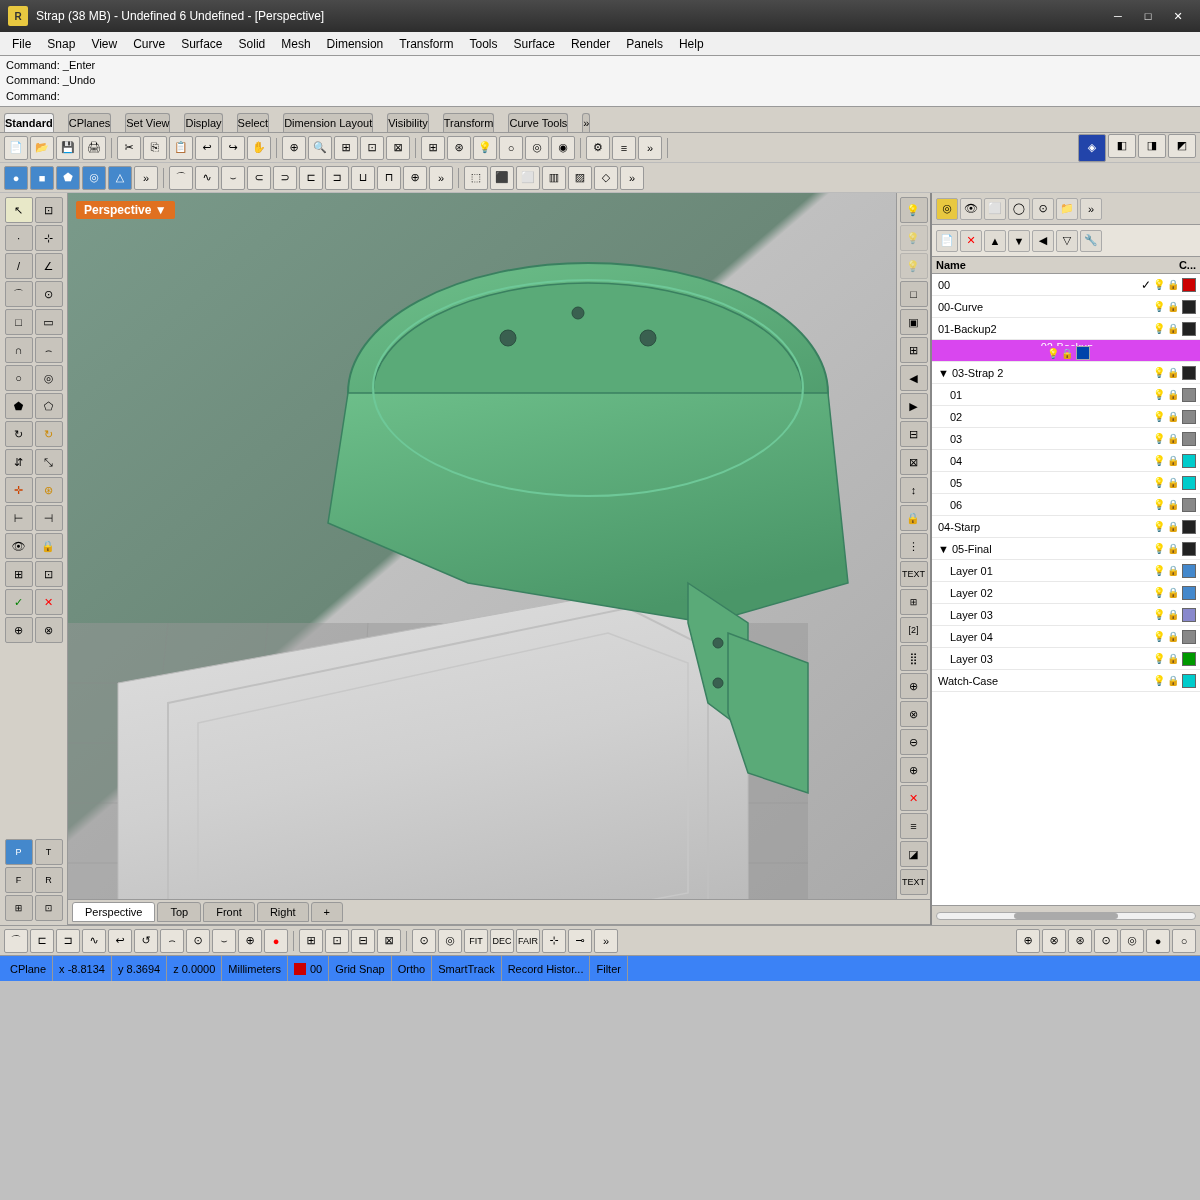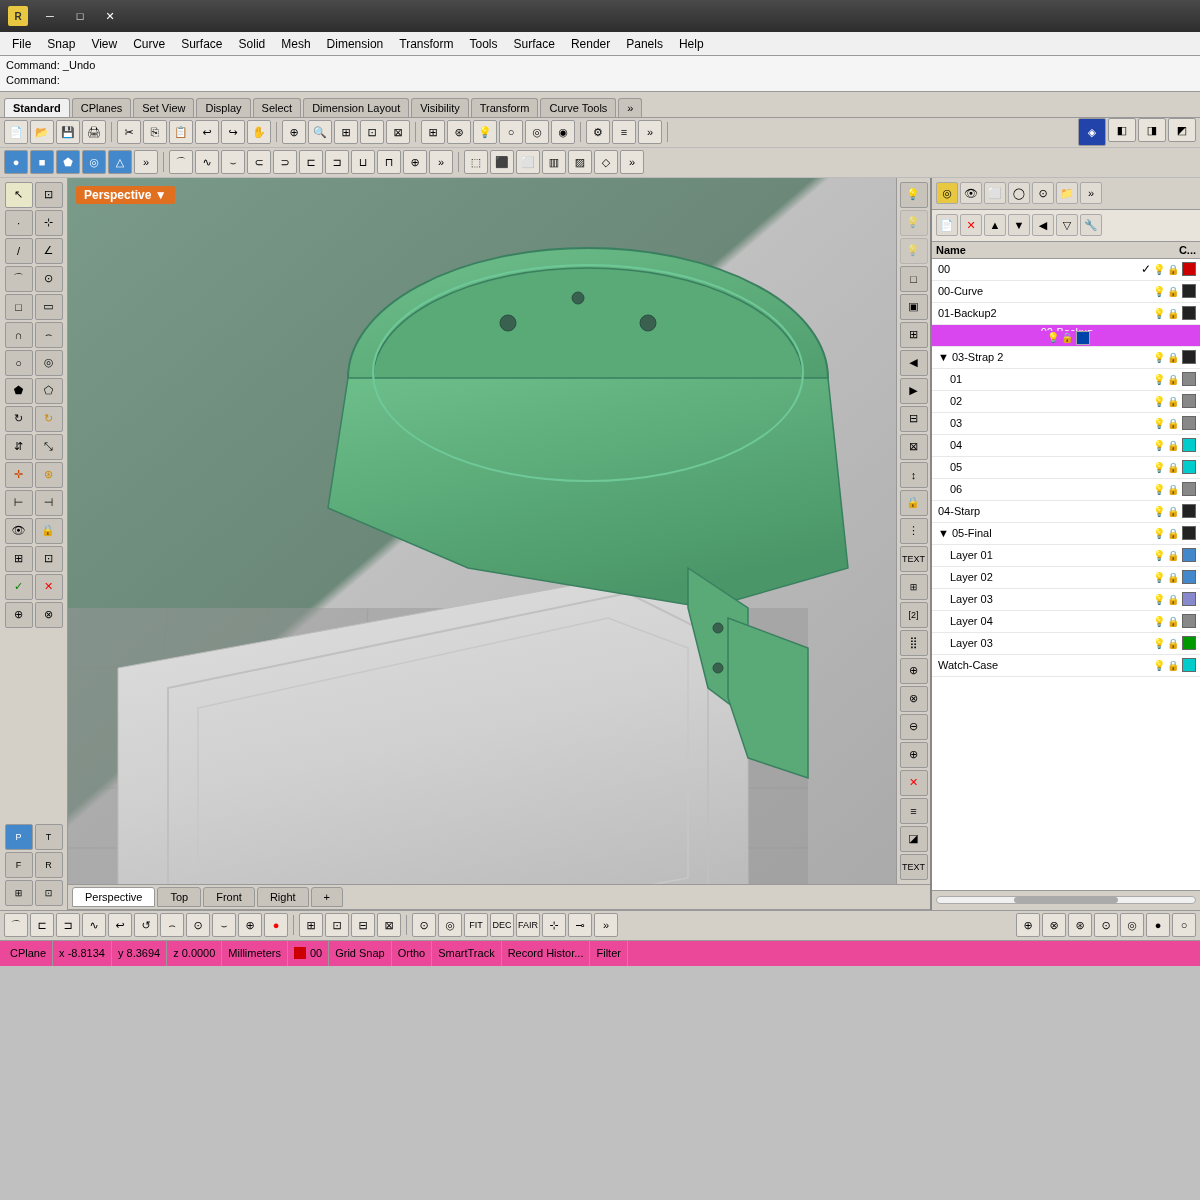--- a/index.html
+++ b/index.html
@@ -44,25 +44,25 @@
     
     #toolbar-tabs {
       height: 26px;
       background: #d4d0c8;
       display: flex;
       align-items: flex-end;
       padding: 0 4px;
       border-bottom: 1px solid #999;
     }
     .toolbar-tab {
-      padding: 3px 8px;
+      padding: 3px 0;
       background: #c8c4bc;
       border: 1px solid #999;
       border-bottom: none;
-      margin-right: 2px;
+      margin-right: 14px;
       cursor: pointer;
       font-size: 11px;
       border-radius: 3px 3px 0 0;
     }
     .toolbar-tab.active { background: #f0f0f0; font-weight: bold; }
 
     
     .toolbar-row {
       height: 30px;
       background: #d4d0c8;
@@ -223,21 +223,21 @@
       margin-right: 2px;
       cursor: pointer;
       font-size: 11px;
       border-radius: 3px 3px 0 0;
     }
     .vp-tab.active { background: white; }
 
     
     #status-bar {
       height: 26px;
-      background: #ec4899;
+      background: #3b82f6;
       display: flex;
       align-items: center;
       padding: 0 4px;
       border-top: 1px solid #999;
       font-size: 11px;
       gap: 0;
     }
     .status-item {
       padding: 0 6px;
       border-right: 1px solid #999;
@@ -282,20 +282,21 @@
       border-radius: 2px;
     }
 
     #main-area { display: flex; flex: 1; overflow: hidden; }
   </style>
 </head>
 <body>
 
 <div id="title-bar">
   <div class="app-icon">R</div>
+  <span class="title-text">Strap (38 MB) - Undefined 6 Undefined - [Perspective]</span>
   <div class="win-controls">
     <div class="win-btn">─</div>
     <div class="win-btn">□</div>
     <div class="win-btn close">✕</div>
   </div>
 </div>
 
 <div id="menu-bar">
   <span class="menu-item">File</span>
   <span class="menu-item">Snap</span>
@@ -307,20 +308,21 @@
   <span class="menu-item">Dimension</span>
   <span class="menu-item">Transform</span>
   <span class="menu-item">Tools</span>
   <span class="menu-item">Surface</span>
   <span class="menu-item">Render</span>
   <span class="menu-item">Panels</span>
   <span class="menu-item">Help</span>
 </div>
 
 <div id="command-bar">
+  <div>Command: _Enter</div>
   <div>Command: _Undo</div>
   <div id="command-input-row">
     <span>Command:</span>
     <input id="command-input" type="text" style="">
   </div>
 </div>
 
 <div id="toolbar-tabs">
   <div class="toolbar-tab active">Standard</div>
   <div class="toolbar-tab">CPlanes</div>

